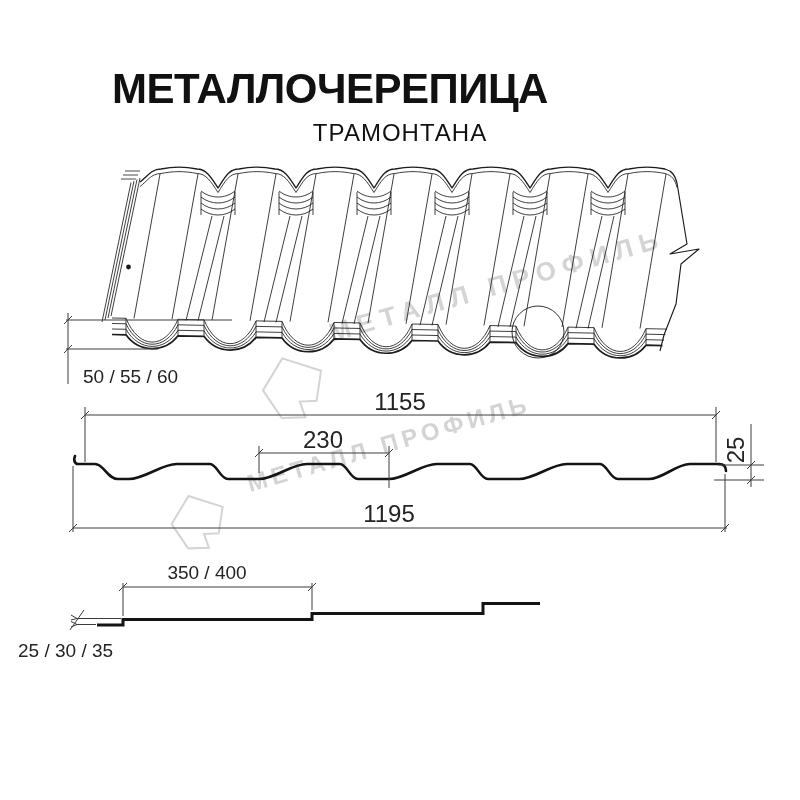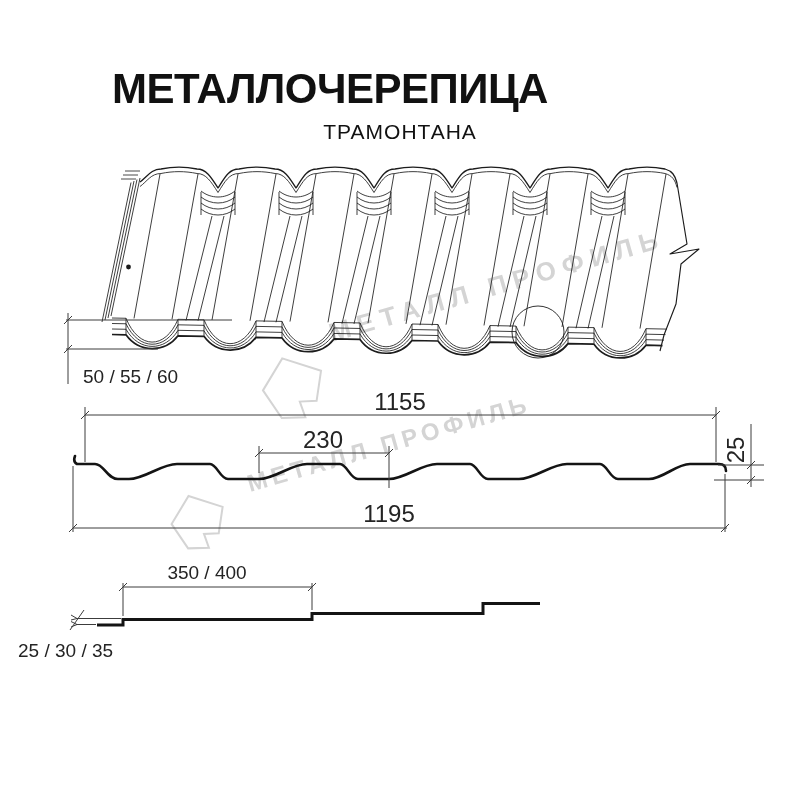--- a/index.html
+++ b/index.html
@@ -1,21 +1,21 @@
 <!DOCTYPE html>
 <html><head>
 <meta charset="utf-8">
 <style>
   html,body{margin:0;padding:0;background:#ffffff;}
   .page{position:relative;width:800px;height:800px;background:#fff;overflow:hidden;
         font-family:"Liberation Sans",sans-serif;}
   .title{position:absolute;top:68px;left:0;width:660px;text-align:center;
          font-size:42px;font-weight:700;letter-spacing:-0.5px;color:#111;line-height:1;}
   .subtitle{position:absolute;top:121px;left:0;width:800px;text-align:center;
-            font-size:21px;font-weight:400;letter-spacing:1px;color:#111;line-height:1;}
+            font-size:24px;font-weight:400;letter-spacing:1px;color:#111;line-height:1;}
   svg{position:absolute;left:0;top:0;}
   .dim{stroke:#3c3c3c;stroke-width:1;fill:none;}
   .profile{stroke:#141414;stroke-width:2.6;fill:none;stroke-linejoin:round;stroke-linecap:round;}
   .thick{stroke:#141414;stroke-width:3;fill:none;stroke-linejoin:miter;}
   .lbl{font-family:"Liberation Sans",sans-serif;font-size:24px;fill:#242424;}
   .lbl-s{font-family:"Liberation Sans",sans-serif;font-size:19px;fill:#242424;}
   .wmt1{font-family:"Liberation Sans",sans-serif;font-size:26px;font-weight:700;
         fill:#d4d4d4;letter-spacing:7px;}
   .wmt2{font-family:"Liberation Sans",sans-serif;font-size:24px;font-weight:700;
         fill:#d4d4d4;letter-spacing:4.5px;}

